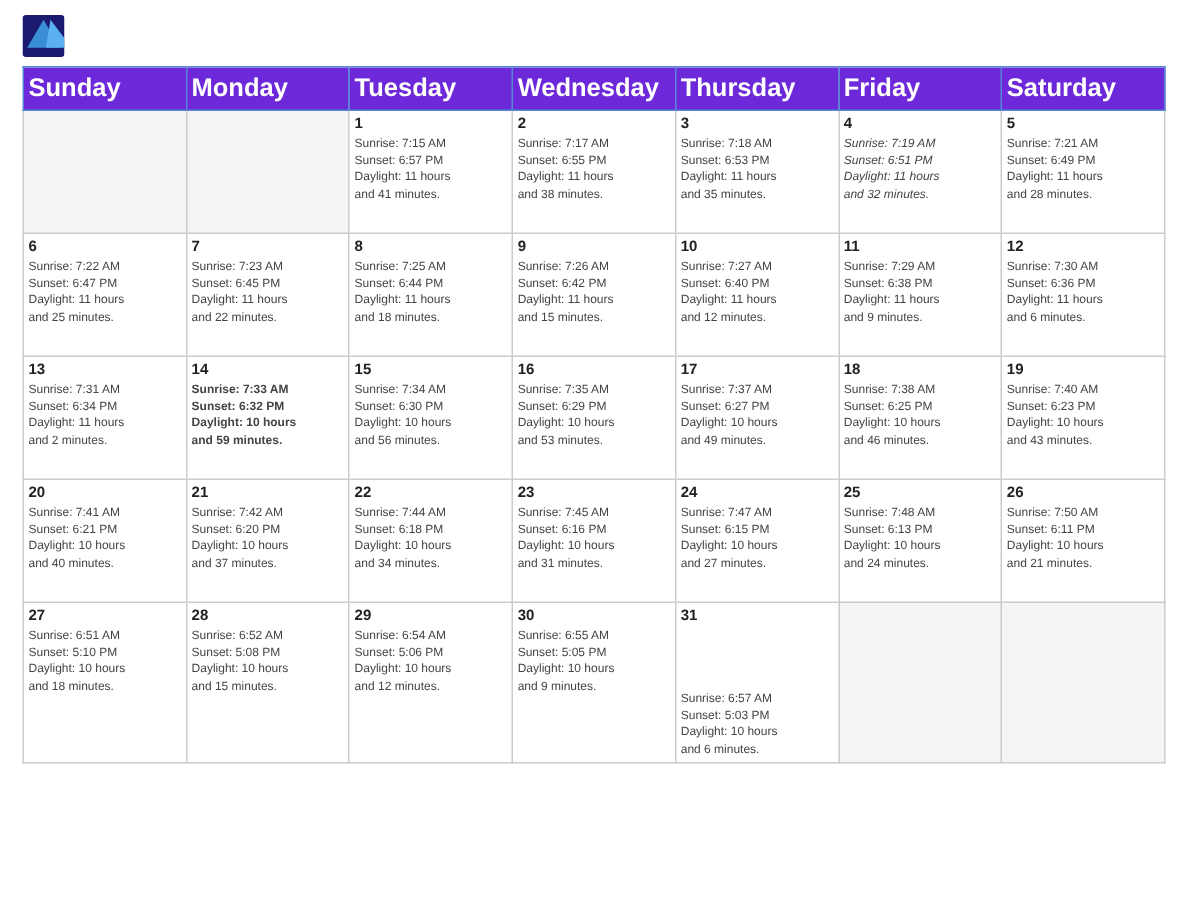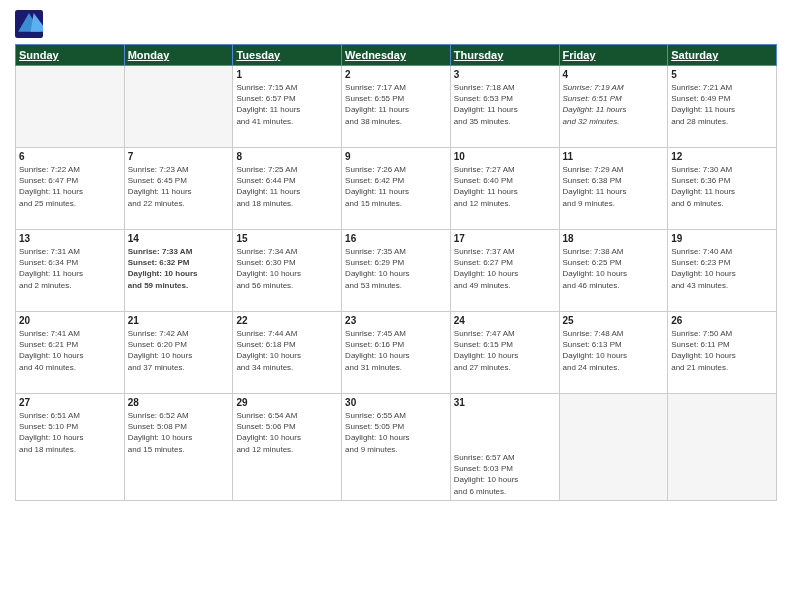--- a/index.html
+++ b/index.html
@@ -48,28 +48,27 @@
     .subtitle {
       font-size: 13px;
       color: #444;
     }
     .calendar {
       width: 100%;
       border-collapse: collapse;
       table-layout: fixed;
     }
     .calendar th {
-      background: #14532d;
+      background: #6d28d9;
       color: #fff;
-      font-size: 11px;
+      font-size: 17px;
       font-weight: bold;
       padding: 4px 3px;
       text-align: left;
       border: 1px solid #5588d4;
-      text-decoration: underline;
     }
     .calendar td {
       border: 1px solid #ccc;
       vertical-align: top;
       padding: 3px 3px;
       font-size: 8.5px;
       color: #333;
       height: 82px;
       background: #fff;
     }

